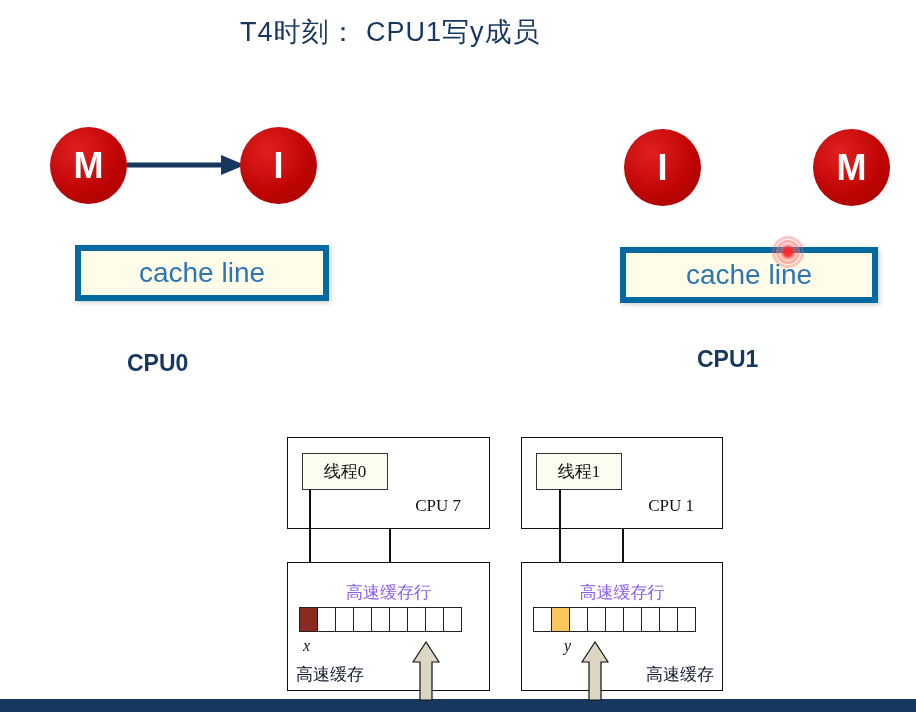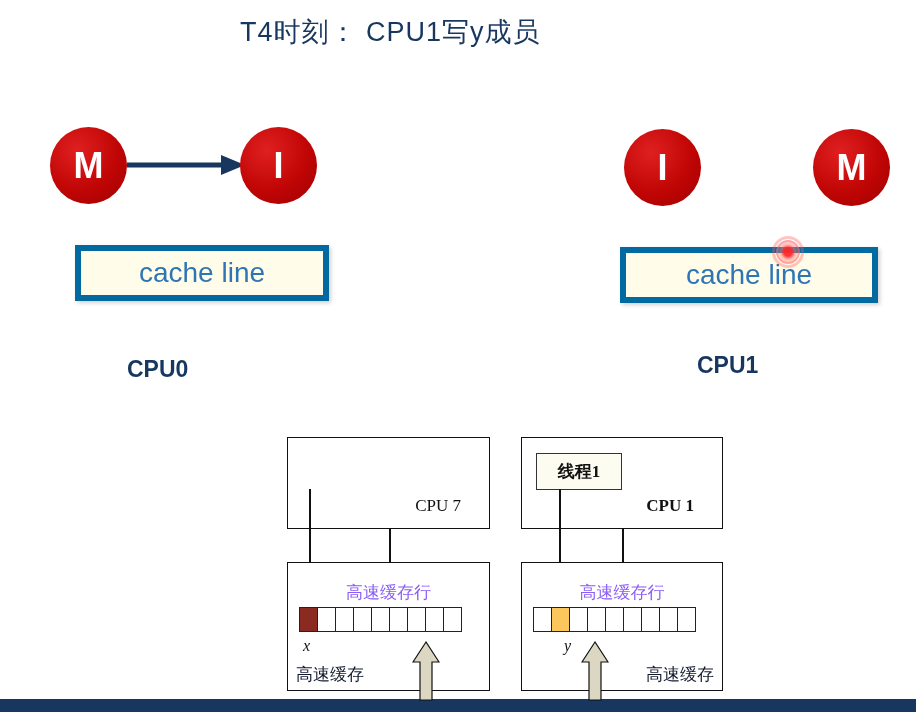--- a/index.html
+++ b/index.html
@@ -29,28 +29,28 @@
   .cl-left{left:75px;top:245px;width:242px;}
   .cl-right{left:620px;top:247px;width:246px;}
   .cacheline-box span{font-size:28px;color:var(--blue_text);}
 
   .cursor-glow{position:absolute;left:772px;top:236px;width:32px;height:32px;border-radius:50%;
     background:radial-gradient(circle, rgba(255,40,40,0.95) 0 18%, rgba(255,120,120,0.55) 32%, rgba(255,160,160,0.0) 55%);
     box-shadow:0 0 0 3px rgba(255,90,90,0.35) inset;pointer-events:none;}
   .cursor-glow::after{content:"";position:absolute;left:4px;top:4px;right:4px;bottom:4px;border-radius:50%;
     border:2px solid rgba(255,110,110,0.55);}
 
-  .cpu-label{position:absolute;font-size:23px;font-weight:bold;color:var(--navy);margin-top:6px;}
+  .cpu-label{position:absolute;font-size:23px;font-weight:bold;color:var(--navy);}
   .cpu0{left:127px;top:350px;}
   .cpu1{left:697px;top:346px;}
 
   
   .dg-box{position:absolute;background:#ffffff;border:1.5px solid #111;}
   .cpu-box-left{left:287px;top:437px;width:201px;height:90px;}
-  .cpu-box-right{left:521px;top:437px;width:200px;height:90px;font-weight:bold;}
+  .cpu-box-right{left:521px;top:437px;width:200px;height:90px;}
   .thread-box{position:absolute;left:14px;top:15px;width:84px;height:35px;background:#fdfcf0;
     border:1px solid #333;display:flex;align-items:center;justify-content:center;
     font-family:"Liberation Serif",serif;font-size:17px;color:#111;}
   .cpu-text{position:absolute;right:28px;top:58px;font-family:"Liberation Serif",serif;font-size:17px;color:#111;}
 
   .connector{position:absolute;width:1.5px;height:33px;background:#111;top:529px;}
   .conn-left{left:389px;}
   .conn-right{left:622px;}
 
   .down-arrow{position:absolute;}
@@ -107,20 +107,23 @@
   </div>
   <div class="cacheline-box cl-right">
     <span>cache line</span>
   </div>
   <div class="cursor-glow"></div>
 
   <div class="cpu-label cpu0">CPU0</div>
   <div class="cpu-label cpu1">CPU1</div>
 
   <div class="dg-box cpu-box-left">
+    <div class="thread-box">
+      <span>线程0</span>
+    </div>
     <div class="cpu-text">CPU 7</div>
   </div>
 
   <div class="dg-box cpu-box-right">
     <div class="thread-box">
       <span>线程1</span>
     </div>
     <div class="cpu-text">CPU 1</div>
   </div>
 

